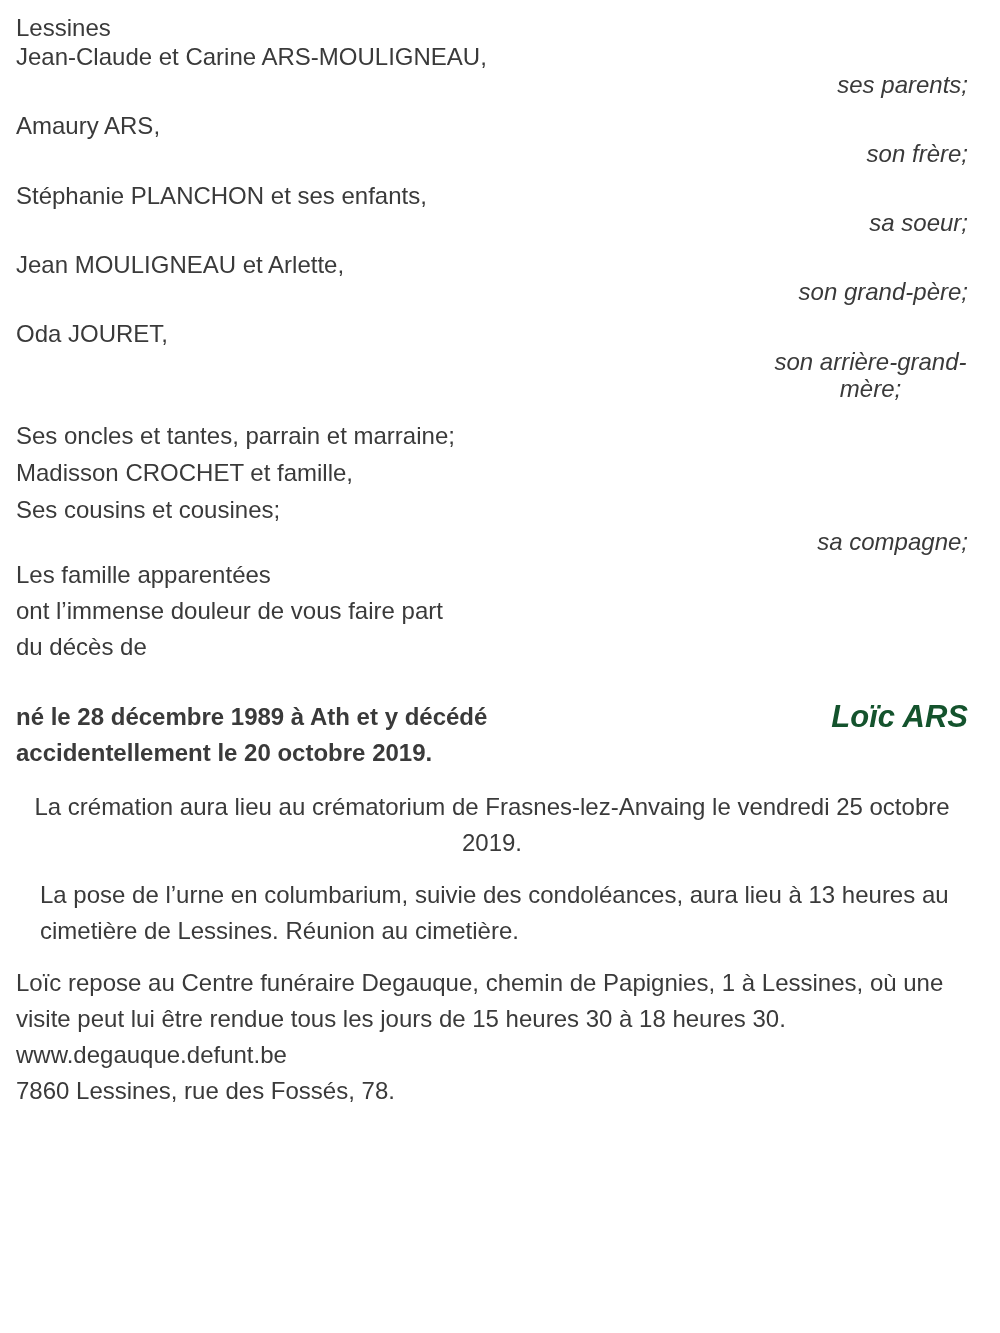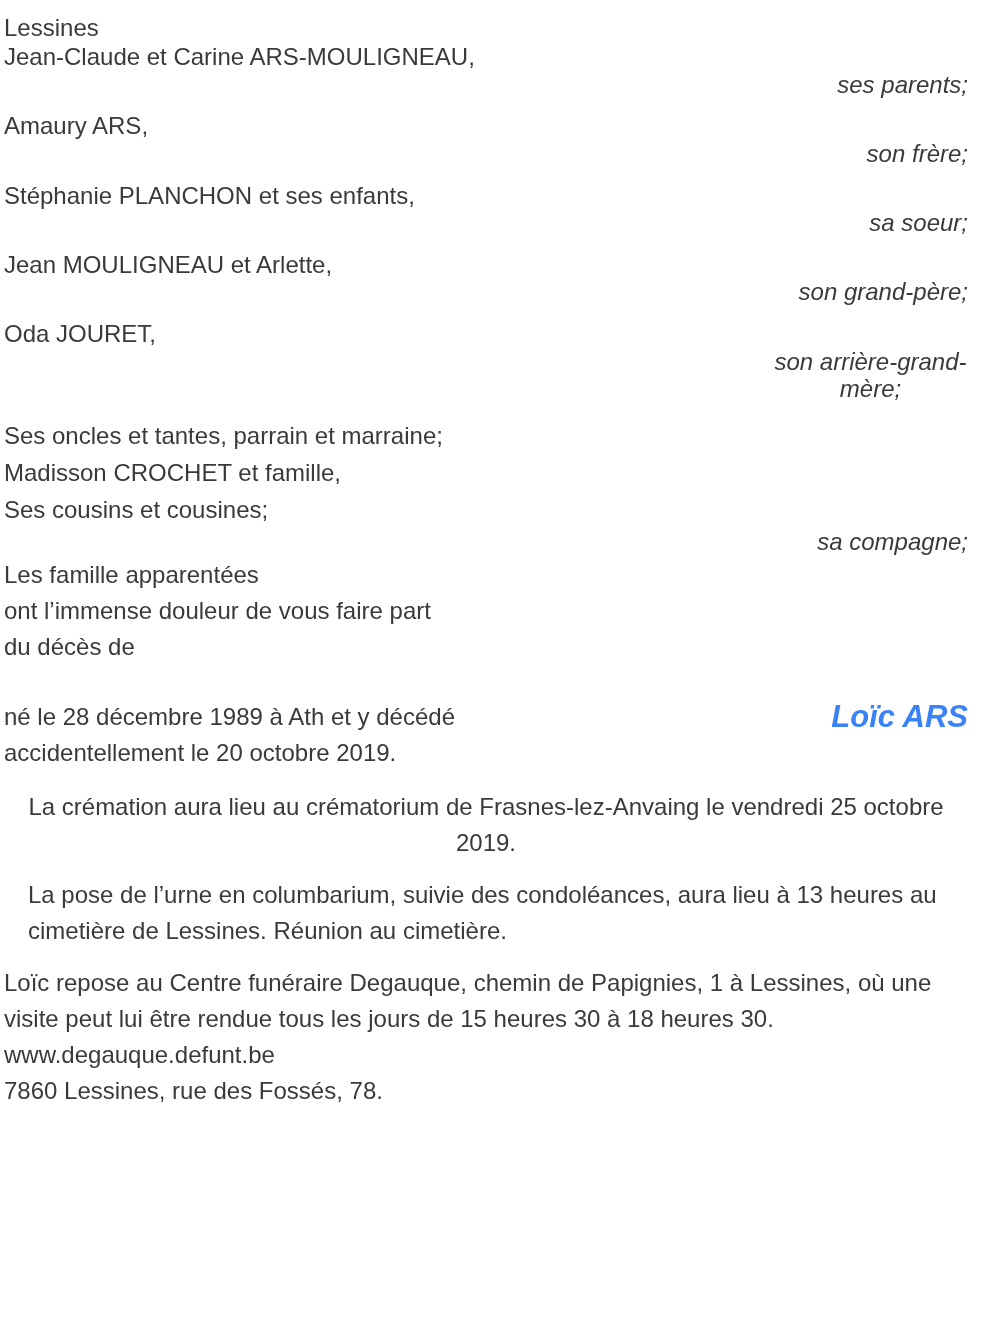--- a/index.html
+++ b/index.html
@@ -8,21 +8,21 @@
     background: #ffffff;
   }
   .page {
     width: 980px;
     min-height: 1333px;
     box-sizing: border-box;
     background: #ffffff;
     color: #3a3a3a;
     font-family: "Liberation Sans", "DejaVu Sans", sans-serif;
     font-size: 24px;
-    padding: 12px 12px 20px 4px;
+    padding: 12px 12px 20px 16px;
   }
   .page p { margin: 0; }
 
   .city {
     line-height: 1.3;
     margin-bottom: 16px;
   }
 
   .pair { margin-bottom: 14px; }
   .pair .name { line-height: 1.15; }
@@ -49,27 +49,28 @@
 
   .deceased-row {
     margin-top: 34px;
     display: flex;
     justify-content: space-between;
     align-items: flex-start;
   }
   .deceased-row .life {
     max-width: 620px;
     line-height: 1.5;
+    font-weight: bold;
   }
   .deceased-name {
     flex-shrink: 0;
     font-size: 31px;
     font-weight: bold;
     font-style: italic;
-    color: #3b82f6;
+    color: #14532d;
     line-height: 36px;
     margin: 0;
   }
 
   .para { line-height: 1.5; }
   .para.cremation { margin-top: 18px; text-align: center; }
   .para.urn { margin-top: 16px; margin-left: 24px; }
   .para.visit { margin-top: 16px; }
 
   .website { margin-top: 20px; line-height: 1.5; }

